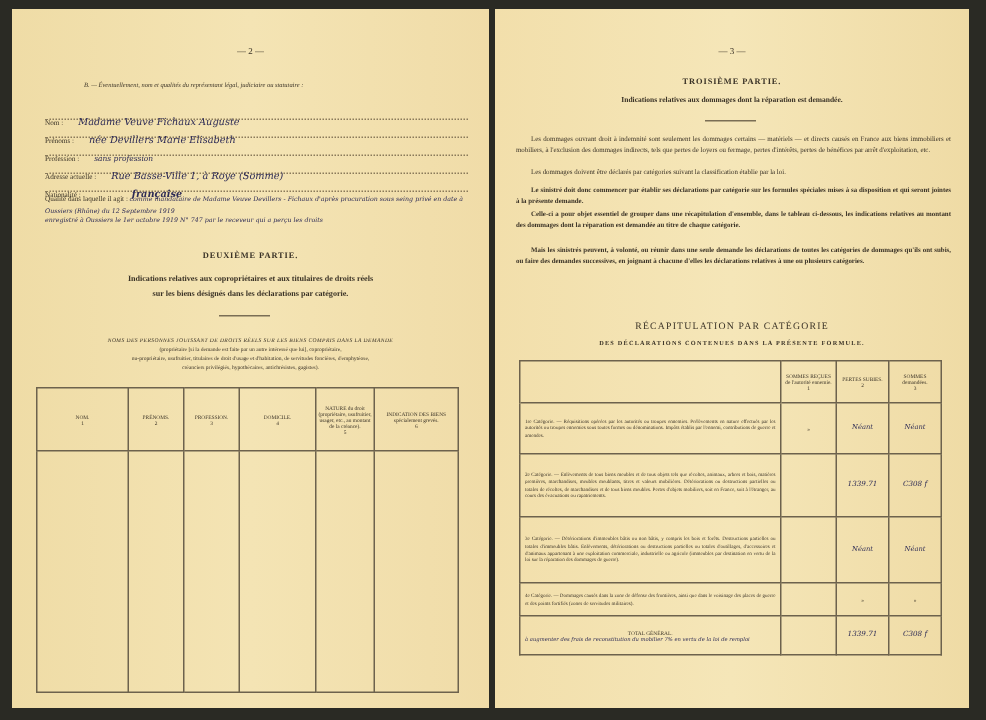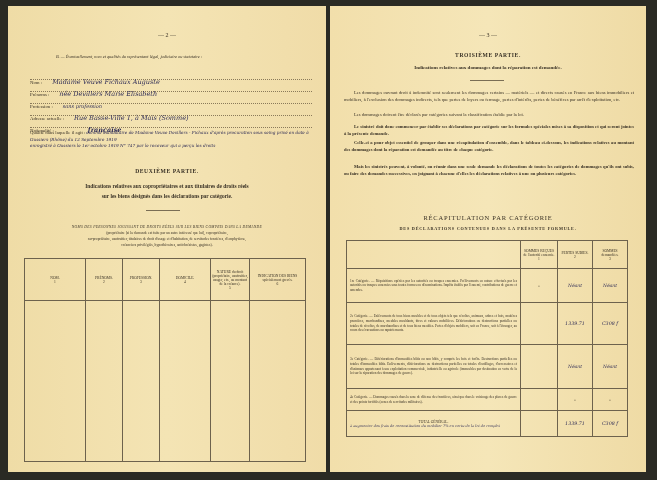--- a/index.html
+++ b/index.html
@@ -36,21 +36,21 @@
   <div class="row" style="top:76px;">
     <span class="lbl">Prénoms :</span>
     <span class="hand">née Devillers Marie Elisabeth</span>
   </div>
   <div class="row" style="top:88px;">
     <span class="lbl">Profession :</span>
     <span class="hand" style="font-size:5px;">sans profession</span>
   </div>
   <div class="row" style="top:100px;">
     <span class="lbl">Adresse actuelle :</span>
-    <span class="hand">Rue Basse-Ville 1, à Mais (Somme)</span>
+    <span class="hand">Rue Basse-Ville 1, à Roye (Somme)</span>
   </div>
   <div class="row" style="top:112px;">
     <span class="lbl">Nationalité :</span>
     <span class="hand" style="margin-left:24px;font-weight:bold;">française</span>
   </div>
   <div style="position:absolute;left:22px;top:124px;width:284px;font-size:4.2px;line-height:6.5px;">
     <span class="lbl">Qualité dans laquelle il agit :</span>
     <span class="hand" style="font-size:4.2px;">comme mandataire de Madame Veuve Devillers - Fichaux d'après procuration sous seing privé en date à Oussiers (Rhône) du 12 Septembre 1919</span><br>
     <span class="hand" style="font-size:4.2px;">enregistré à Oussiers le 1er octobre 1919 N° 747 par le receveur qui a perçu les droits</span>
   </div>

